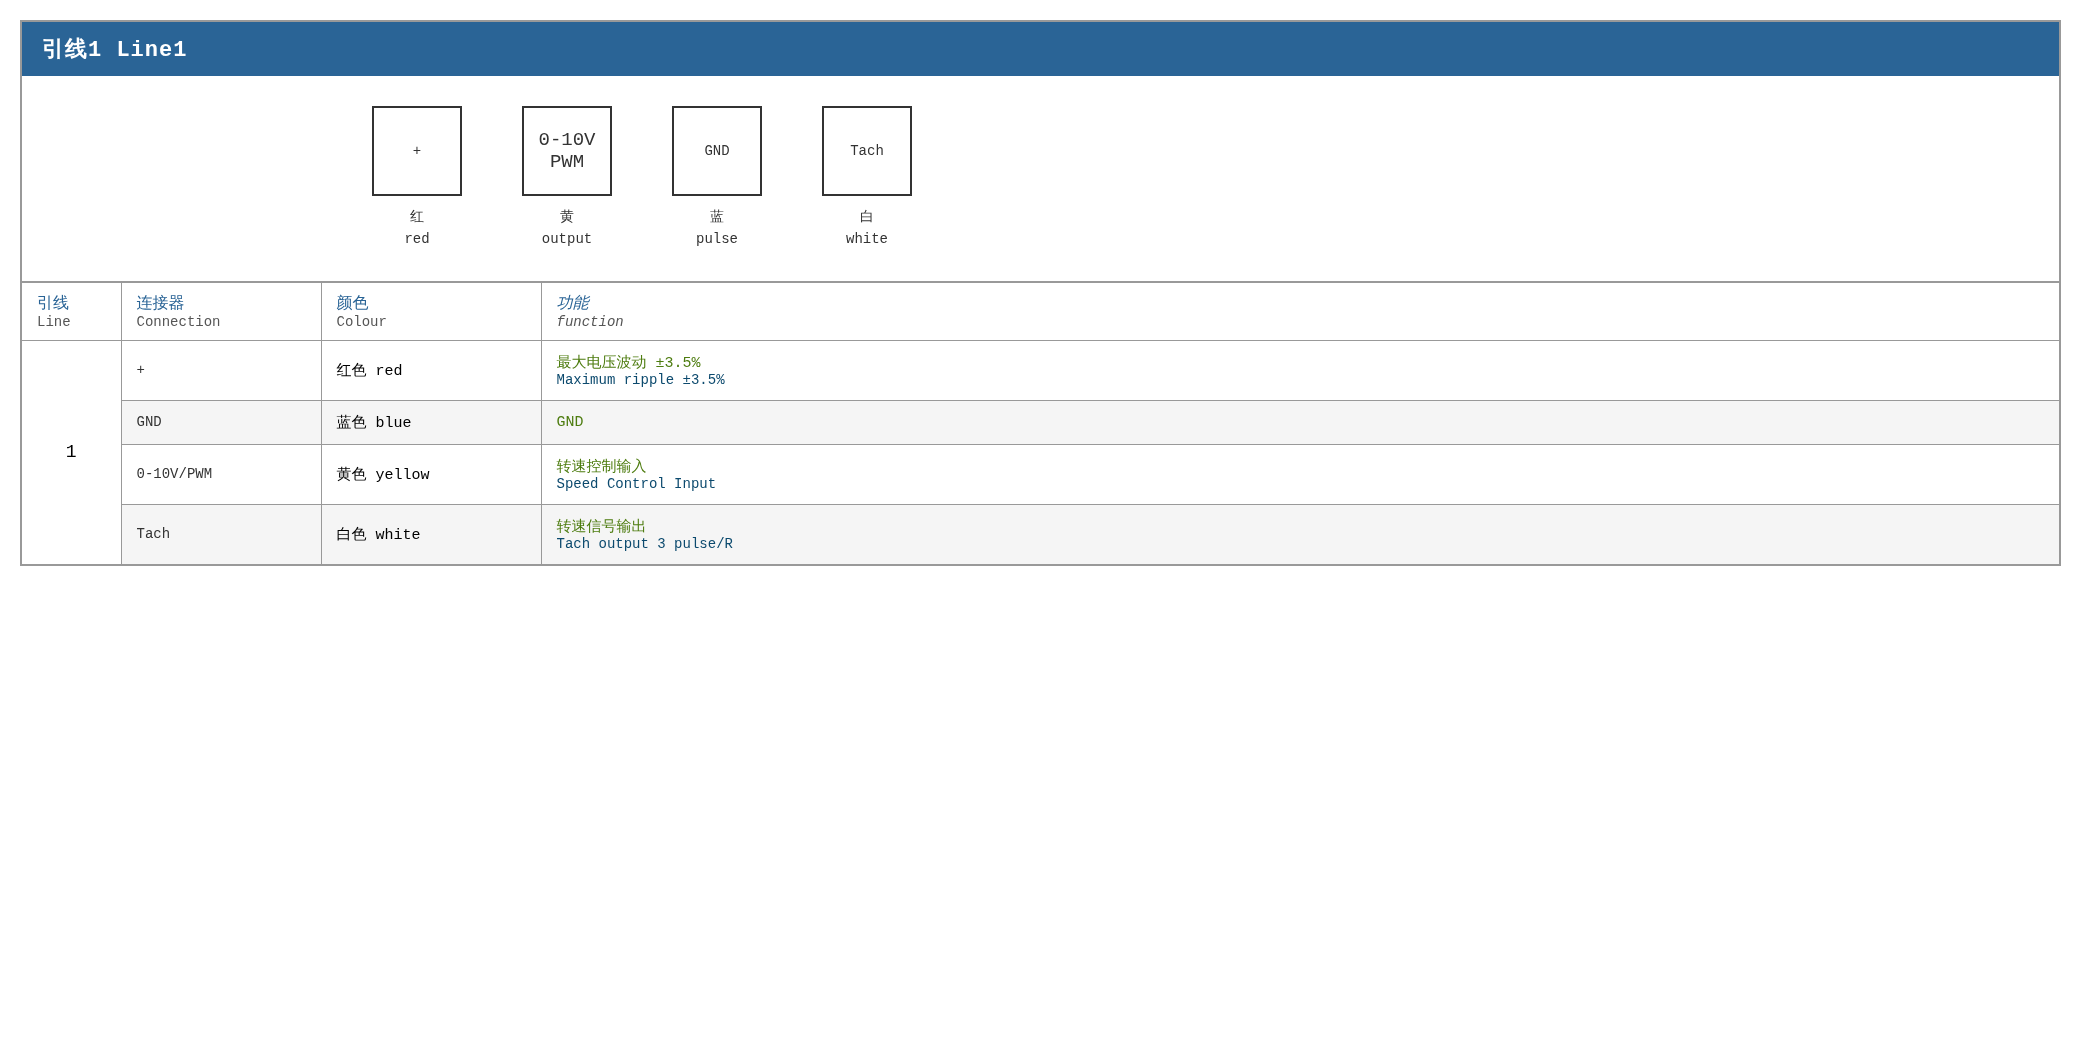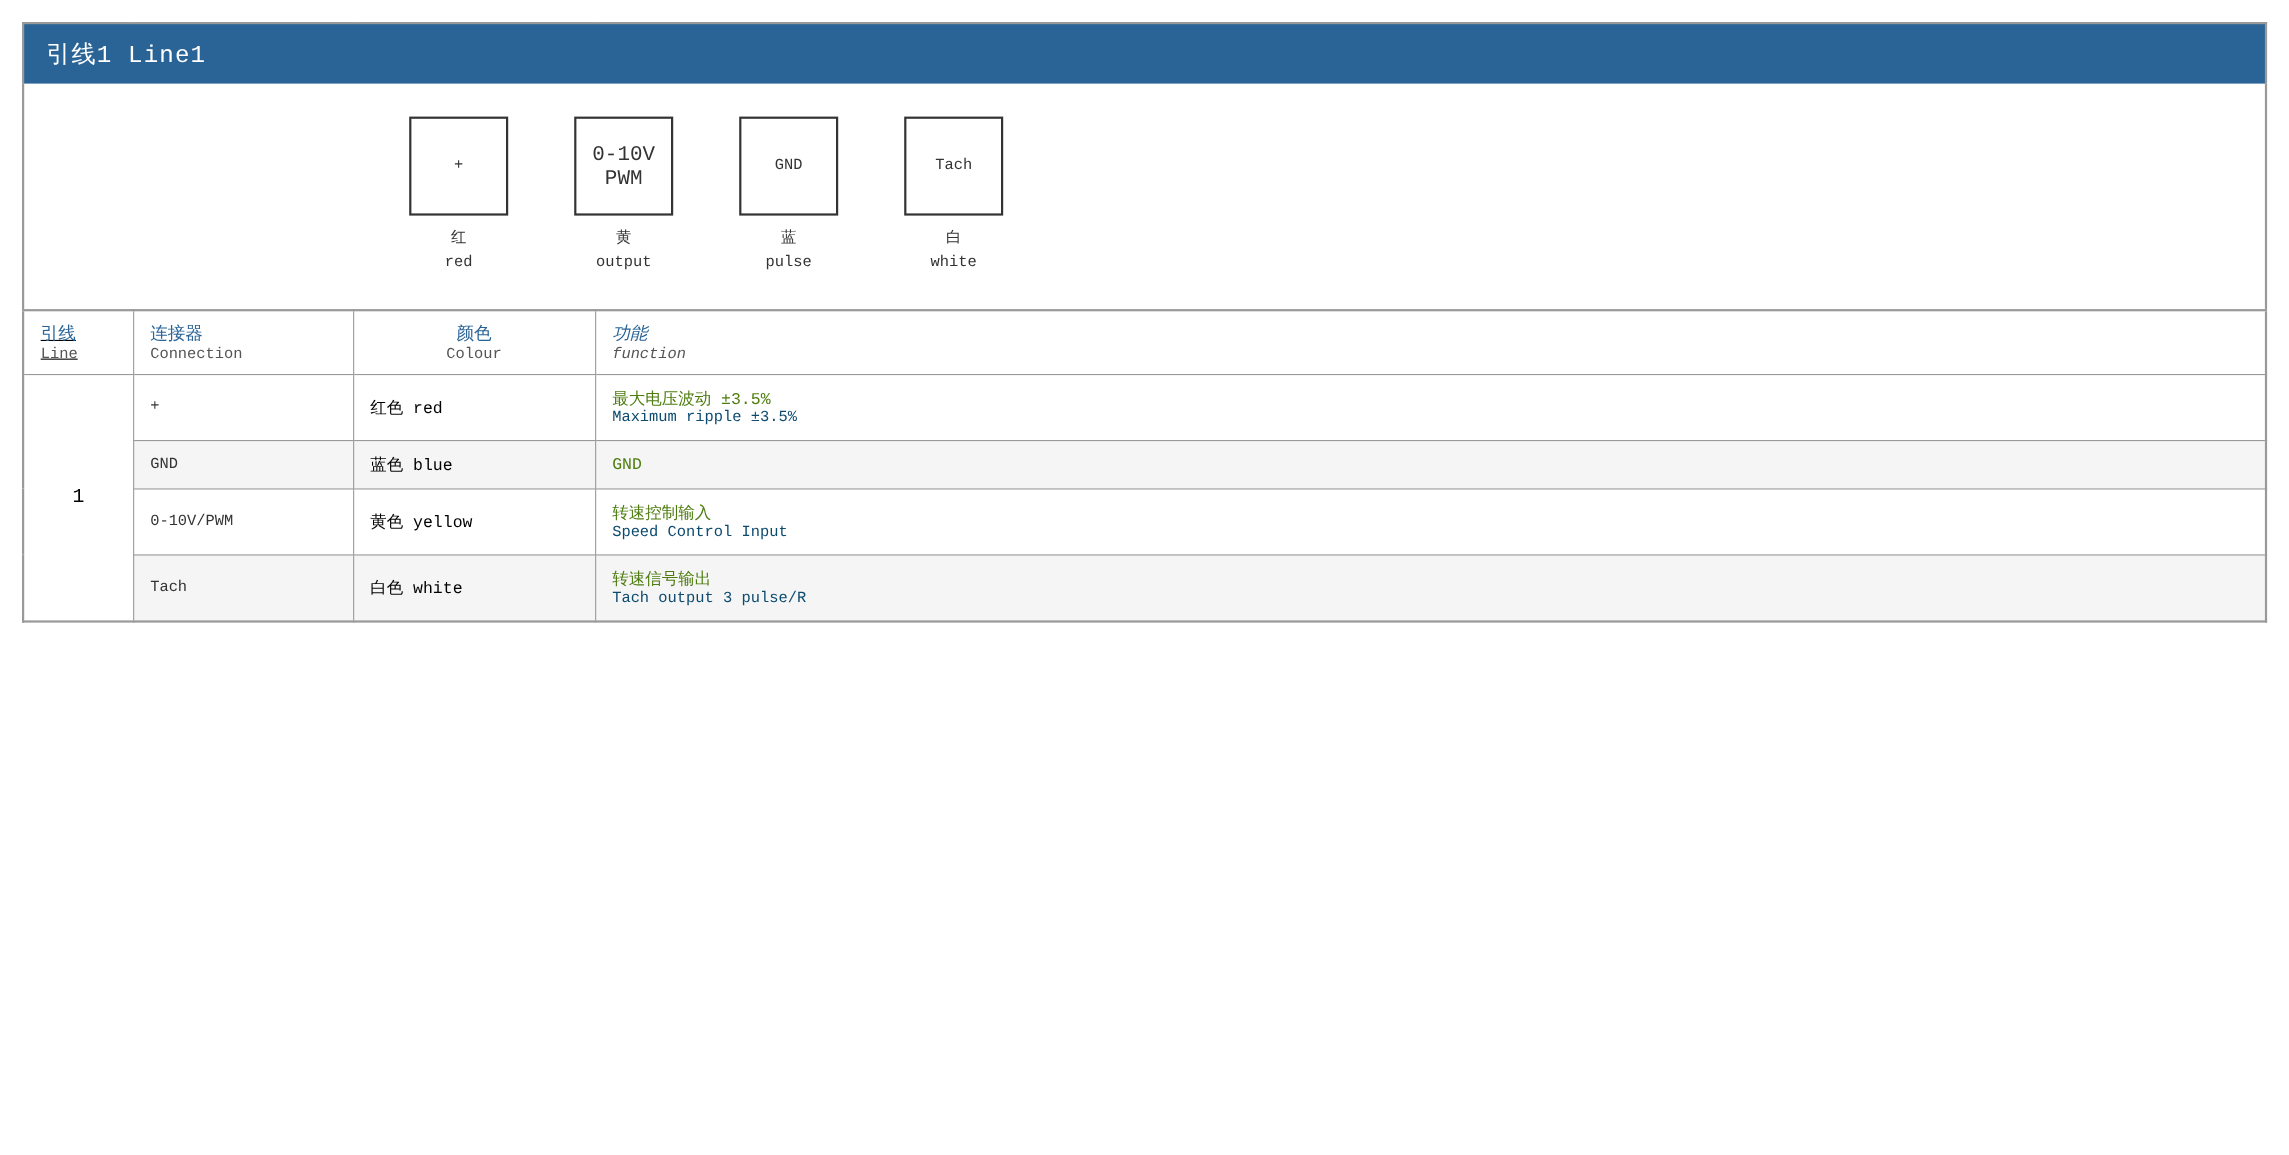--- a/index.html
+++ b/index.html
@@ -28,21 +28,21 @@
     }
 
     .title-row {
       background: #2a6496;
     }
 
     .title-cell {
       padding: 12px 20px;
       color: #fff;
       font-size: 22px;
-      font-weight: normal;
+      font-weight: bold;
       letter-spacing: 1px;
     }
 
     .diagram-row td {
       padding: 30px 20px 30px 350px;
       border-bottom: 2px solid #999;
     }
 
     .diagram-container {
       display: flex;
@@ -83,32 +83,30 @@
 
     .header-row td {
       border: 1px solid #999;
       padding: 10px 15px;
       vertical-align: top;
     }
 
     .col-line {
       width: 100px;
       font-size: 16px;
-      text-decoration: underline;
     }
 
     .col-connection {
       width: 200px;
       font-size: 16px;
     }
 
     .col-colour {
       width: 220px;
       font-size: 16px;
-      text-align: center;
     }
 
     .col-function {
       font-size: 16px;
       font-style: italic;
     }
 
     .header-text-zh {
       display: block;
       color: #2a6496;

